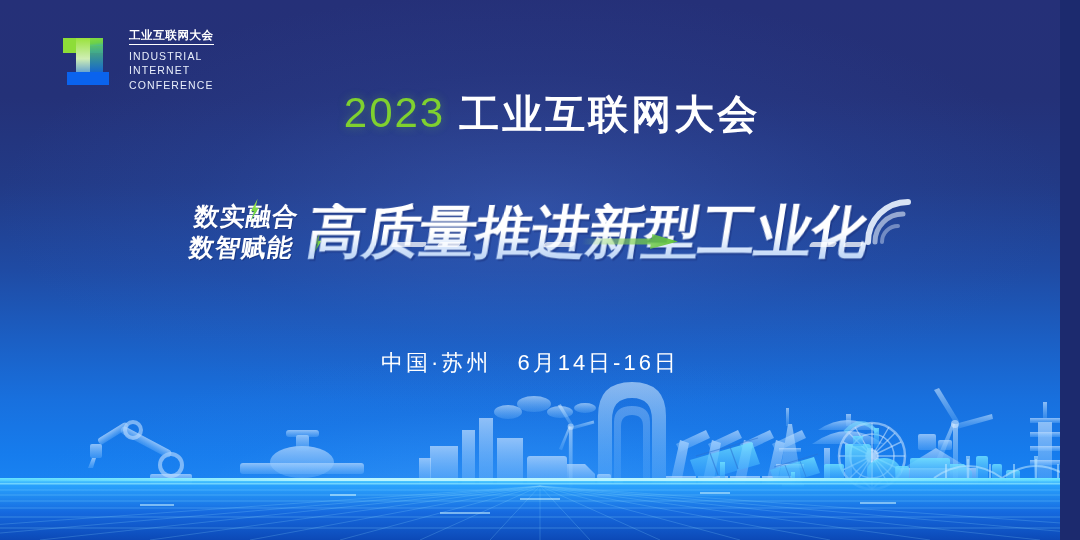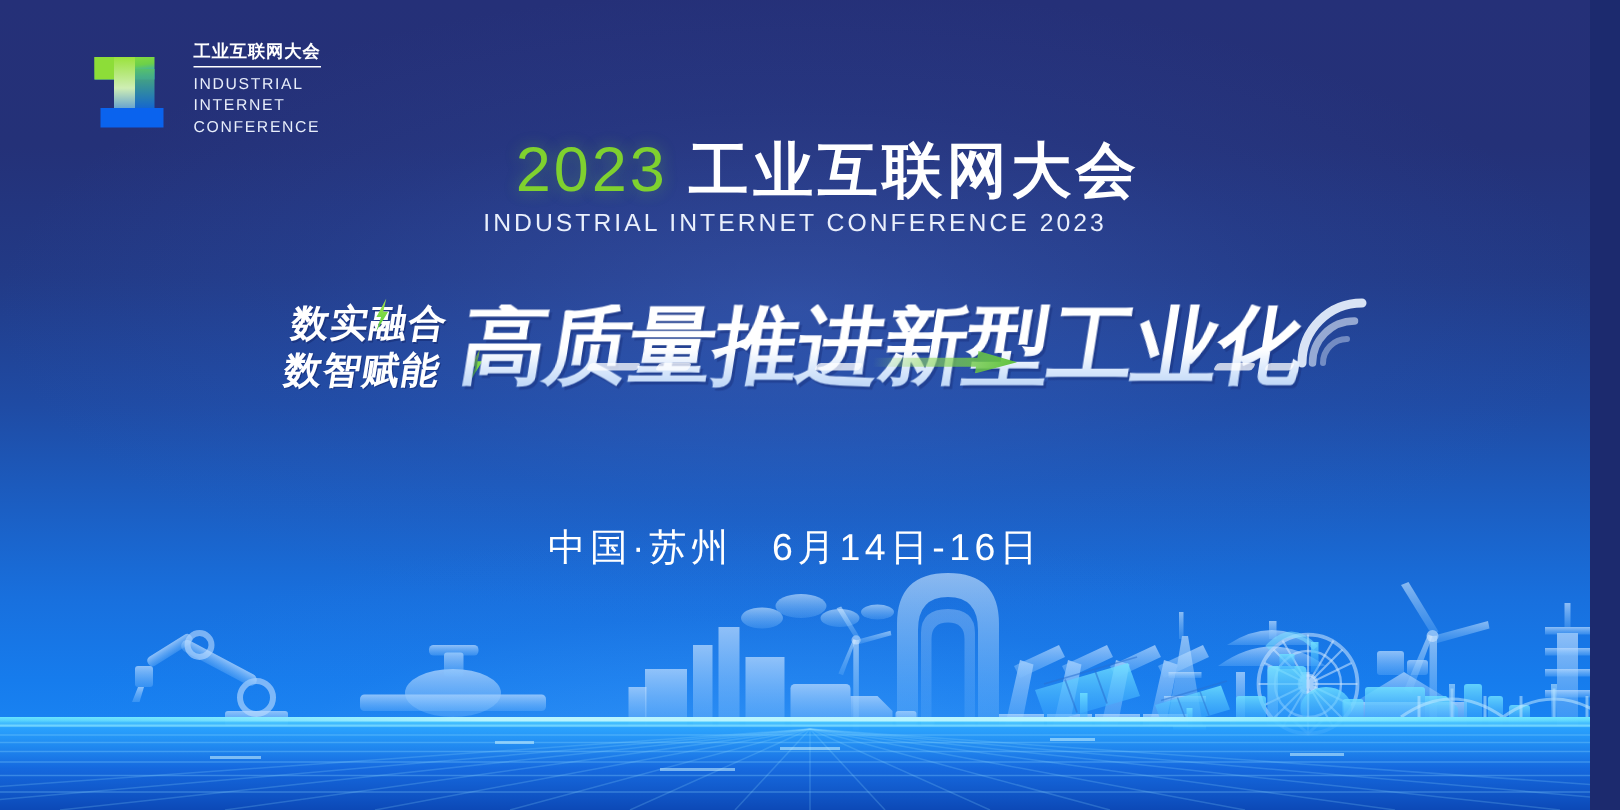--- a/index.html
+++ b/index.html
@@ -109,21 +109,21 @@
     background:rgba(255,255,255,.75);transform:skewX(-28deg);
   }
   .wifi{
     position:absolute;right:-46px;top:-6px;width:52px;height:52px;
     pointer-events:none;
   }
 
   
   #date-line{
     position:absolute;left:0;right:0;top:348px;text-align:center;
-    color:#ffffff;font-size:25px;letter-spacing:3px;font-weight:400;
+    color:#ffffff;font-size:22px;letter-spacing:3px;font-weight:400;
   }
   #date-line .sep{display:inline-block;width:26px;}
 
   
   #skyline{position:absolute;left:0;bottom:48px;width:1080px;height:140px;}
   #ground{position:absolute;left:0;bottom:0;width:1080px;height:62px;}
 </style>
 </head>
 <body>
 
@@ -167,21 +167,20 @@
         <div>INTERNET</div>
         <div>CONFERENCE</div>
       </div>
     </div>
   </div>
 
   <div id="title-row">
     <span class="title-year">2023</span>
     <span class="title-cn">工业互联网大会</span>
   </div>
-  <div id="title-en">INDUSTRIAL INTERNET CONFERENCE 2023</div>
 
   <div id="slogan">
     <div class="slogan-inner">
 
       <div class="slogan-small">
         <div>数实融合</div>
         <div>数智赋能</div>
         <span class="bolt" id="bolt1"></span>
         <span class="bolt" id="bolt2"></span>
       </div>

